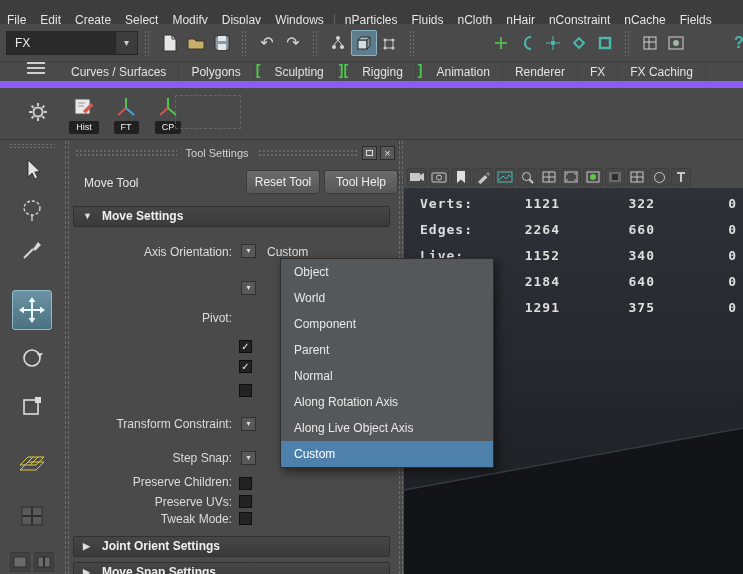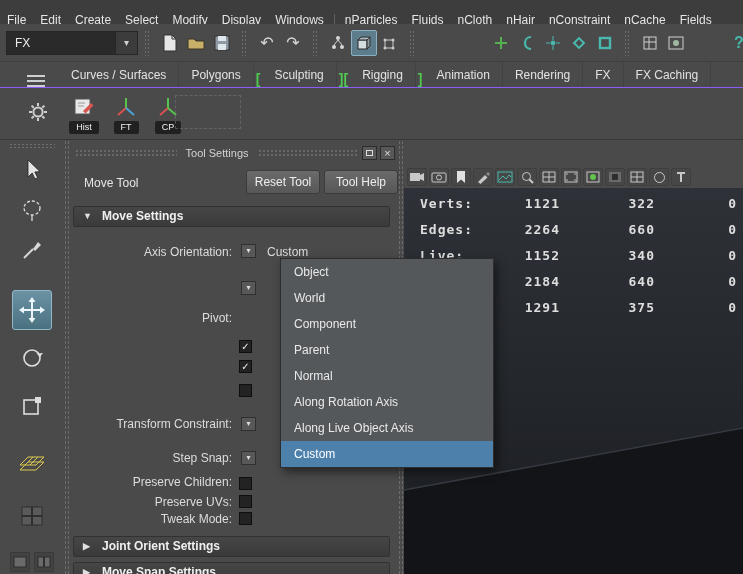--- a/index.html
+++ b/index.html
@@ -24,21 +24,21 @@
   .menuset-arrow { width:22px; background:#3c3c3c; color:#cfcfcf; text-align:center; line-height:22px; font-size:10px; border-left:1px solid #262626; }
   .handle-v { width:7px; height:26px; margin:0 6px; flex:0 0 auto;
     background-image:radial-gradient(#6e6e6e 34%, transparent 38%); background-size:3px 4px; }
   .sbtn { width:26px; height:26px; display:flex; align-items:center; justify-content:center; border-radius:2px; flex:0 0 auto; }
   .sbtn.active { background:#5d7d8c; border:1px solid #8ab2c2; }
   .glyph { color:#d6d6d6; font-size:16px; line-height:16px; }
   .glyph.teal { color:#49b8ad; font-weight:bold; }
 
   
   #shelftabs { position:absolute; top:62px; left:0; right:0; height:26px; background:#4a4a4a;
-    border-bottom:1px solid #8b5cf6; display:flex; align-items:flex-end; overflow:hidden; }
+    border-bottom:7px solid #8b5cf6; display:flex; align-items:flex-start; overflow:hidden; }
   .hamb { width:18px; height:12px; margin-left:27px; margin-right:14px; position:relative; flex:0 0 auto;
     border-top:2px solid #cfcfcf; border-bottom:2px solid #cfcfcf; }
   .hamb::after { content:""; position:absolute; left:0; right:0; top:3px; height:2px; background:#cfcfcf; }
   .tab { padding:0 12px; height:100%; display:flex; align-items:center; font-size:12px; color:#e2e2e2; border-right:1px solid #424242; }
   .bracket { font-size:14px; font-weight:bold; color:#4ec94e; padding:0 2px; }
 
   
   #shelfrow { position:absolute; top:88px; left:0; right:0; height:52px; background:#4a4a4a;
     border-bottom:1px solid #383838; display:flex; align-items:center; }
   .gear-wrap { margin-left:29px; margin-right:16px; flex:0 0 auto; }
@@ -232,21 +232,21 @@
 <div id="shelftabs">
   <div class="hamb"></div>
   <div class="tab">Curves / Surfaces</div>
   <div class="tab">Polygons</div>
   <span class="bracket">[</span>
   <div class="tab">Sculpting</div>
   <span class="bracket">][</span>
   <div class="tab">Rigging</div>
   <span class="bracket">]</span>
   <div class="tab">Animation</div>
-  <div class="tab">Rendering</div>
+  <div class="tab">Renderer</div>
   <div class="tab">FX</div>
   <div class="tab">FX Caching</div>
 </div>
 
 <div id="shelfrow">
   <div class="gear-wrap">
     <svg width="18" height="18">
         <circle cx="9" cy="9" r="4.6" fill="none" stroke="#cfcfcf" stroke-width="2"></circle>
         <path d="M9 0 V3 M9 15 V18 M0 9 H3 M15 9 H18 M2.6 2.6 L4.7 4.7 M13.3 13.3 L15.4 15.4 M2.6 15.4 L4.7 13.3 M13.3 4.7 L15.4 2.6" stroke="#cfcfcf" stroke-width="2"></path>
       </svg>

